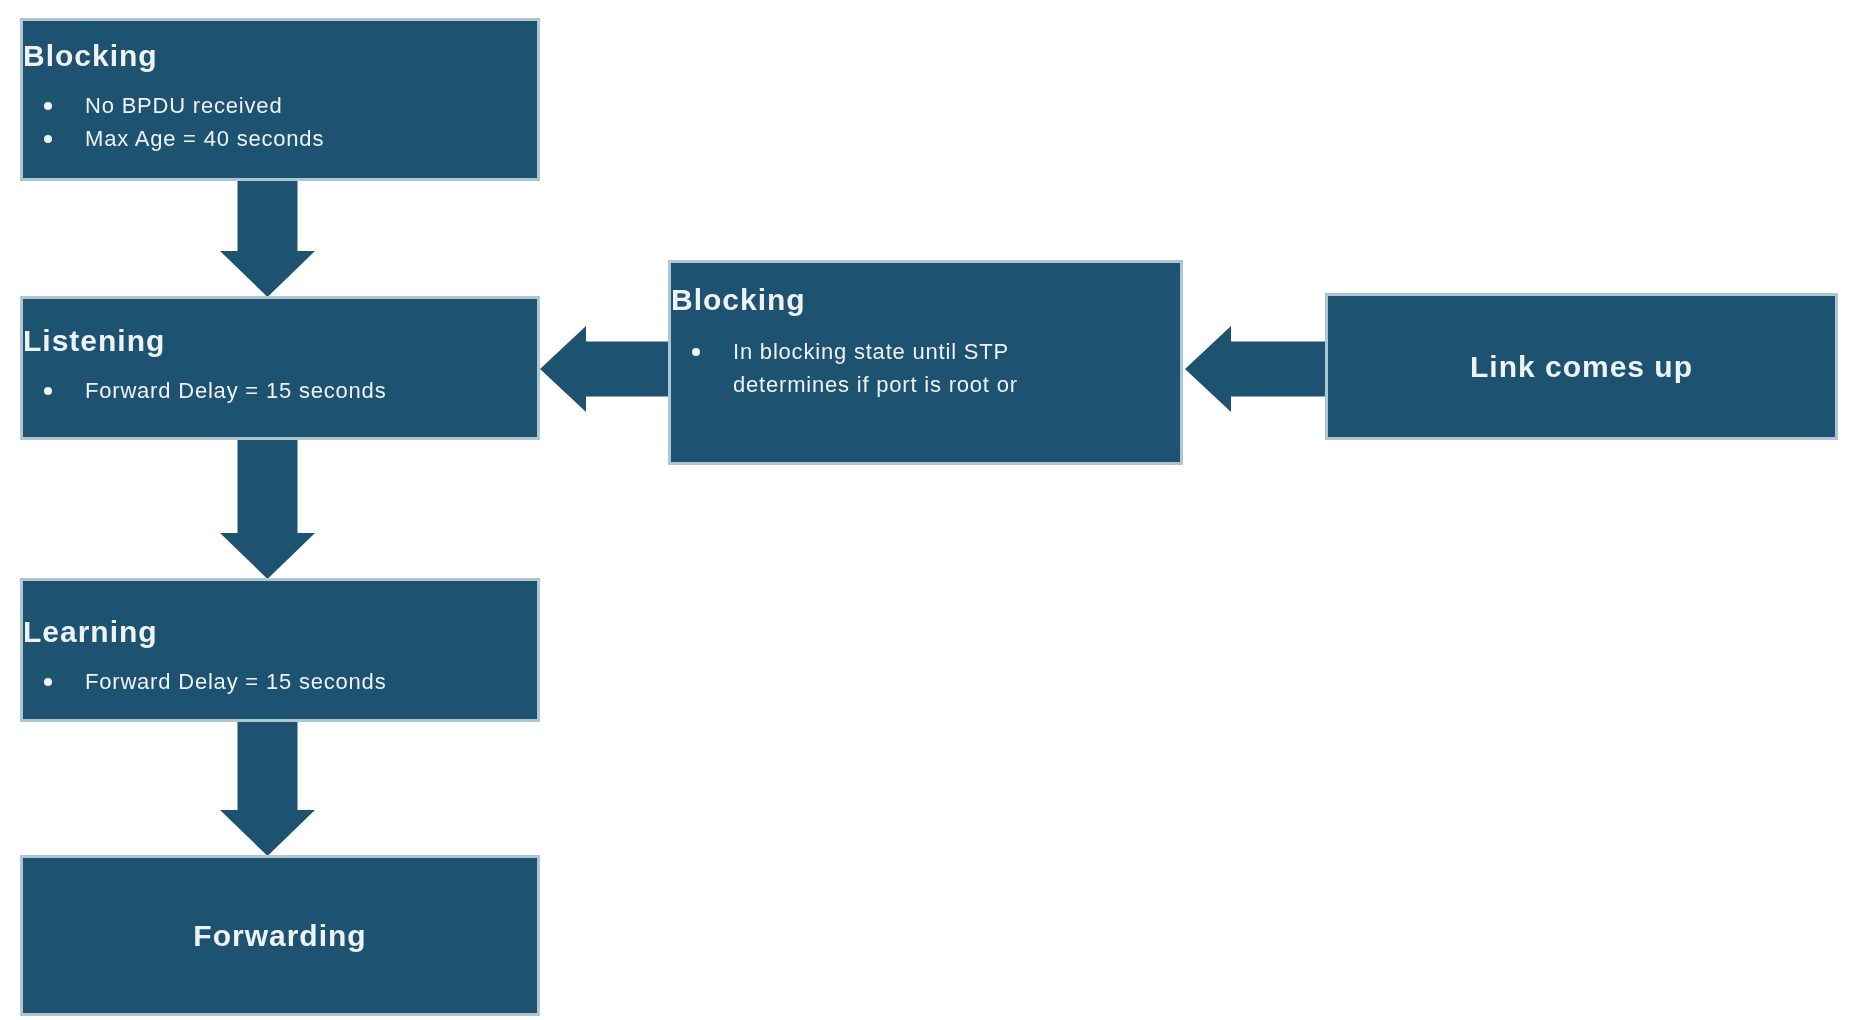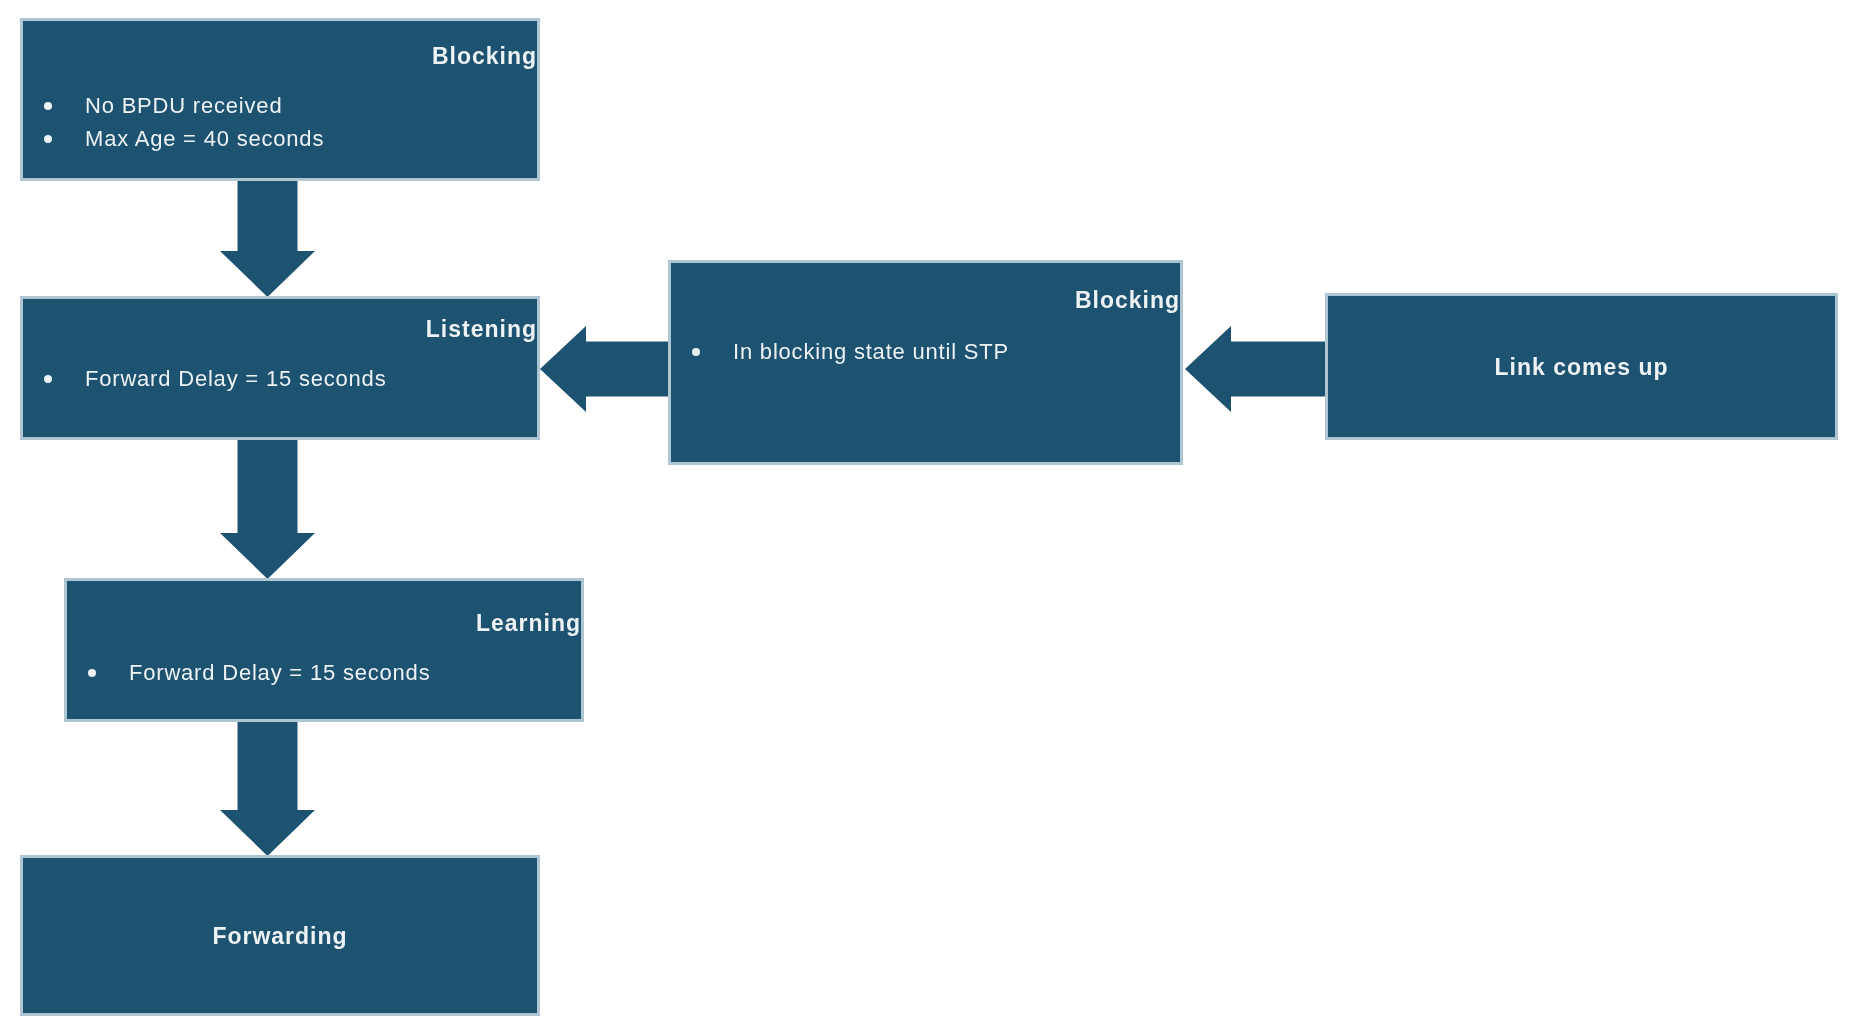--- a/index.html
+++ b/index.html
@@ -19,24 +19,24 @@
     color: var(--text);
     overflow: hidden;
   }
   .box {
     position: absolute;
     background: var(--box-fill);
     border: 3px solid var(--box-border);
   }
   .box-title {
     font-weight: bold;
-    font-size: 23px;
+    font-size: 30px;
     line-height: 34px;
     letter-spacing: 1px;
-    text-align: right;
+    text-align: left;
   }
   .bullets { margin-top: 16px; }
   .bullet {
     position: relative;
     padding-left: 62px;
     font-size: 22px;
     line-height: 33px;
     letter-spacing: 0.8px;
   }
   .dot {
@@ -48,22 +48,22 @@
     border-radius: 50%;
     background: var(--text);
   }
   .center-box {
     display: flex;
     align-items: center;
     justify-content: center;
   }
   
   #box-blocking-top { left: 20px;   top: 18px;  width: 520px; height: 163px; padding-top: 18px; }
-  #box-listening    { left: 20px;   top: 296px; width: 520px; height: 144px; padding-top: 13px; }
-  #box-learning     { left: 20px;   top: 578px; width: 520px; height: 144px; padding-top: 25px; margin-left: 44px; }
+  #box-listening    { left: 20px;   top: 296px; width: 520px; height: 144px; padding-top: 25px; }
+  #box-learning     { left: 20px;   top: 578px; width: 520px; height: 144px; padding-top: 34px; }
   #box-forwarding   { left: 20px;   top: 855px; width: 520px; height: 161px; }
   #box-blocking-mid { left: 668px;  top: 260px; width: 515px; height: 205px; padding-top: 20px; }
   #box-link-up      { left: 1325px; top: 293px; width: 513px; height: 147px; }
   #box-blocking-mid .bullets { margin-top: 18px; }
   #box-blocking-mid .bullet-line { white-space: nowrap; }
   
   .arrow { position: absolute; display: block; }
   .arrow polygon { fill: var(--box-fill); }
   #arrow-down-1 { left: 220px;  top: 181px; }
   #arrow-down-2 { left: 220px;  top: 440px; }
@@ -130,20 +130,21 @@
     <polygon points="0,43 46,0 46,15.5 128,15.5 128,70.5 46,70.5 46,86"></polygon>
   </svg>
 
   <div class="box" id="box-blocking-mid">
     <div class="box-title">Blocking</div>
     <div class="bullets">
       <div class="bullet">
         <span class="dot"></span>
         <div class="bullet-lines">
           <div class="bullet-line">In blocking state until STP</div>
+          <div class="bullet-line">determines if port is root or</div>
         </div>
       </div>
     </div>
   </div>
 
   <svg class="arrow" id="arrow-left-2" width="140" height="86" viewBox="0 0 140 86">
     <polygon points="0,43 46,0 46,15.5 140,15.5 140,70.5 46,70.5 46,86"></polygon>
   </svg>
 
   <div class="box center-box" id="box-link-up">

